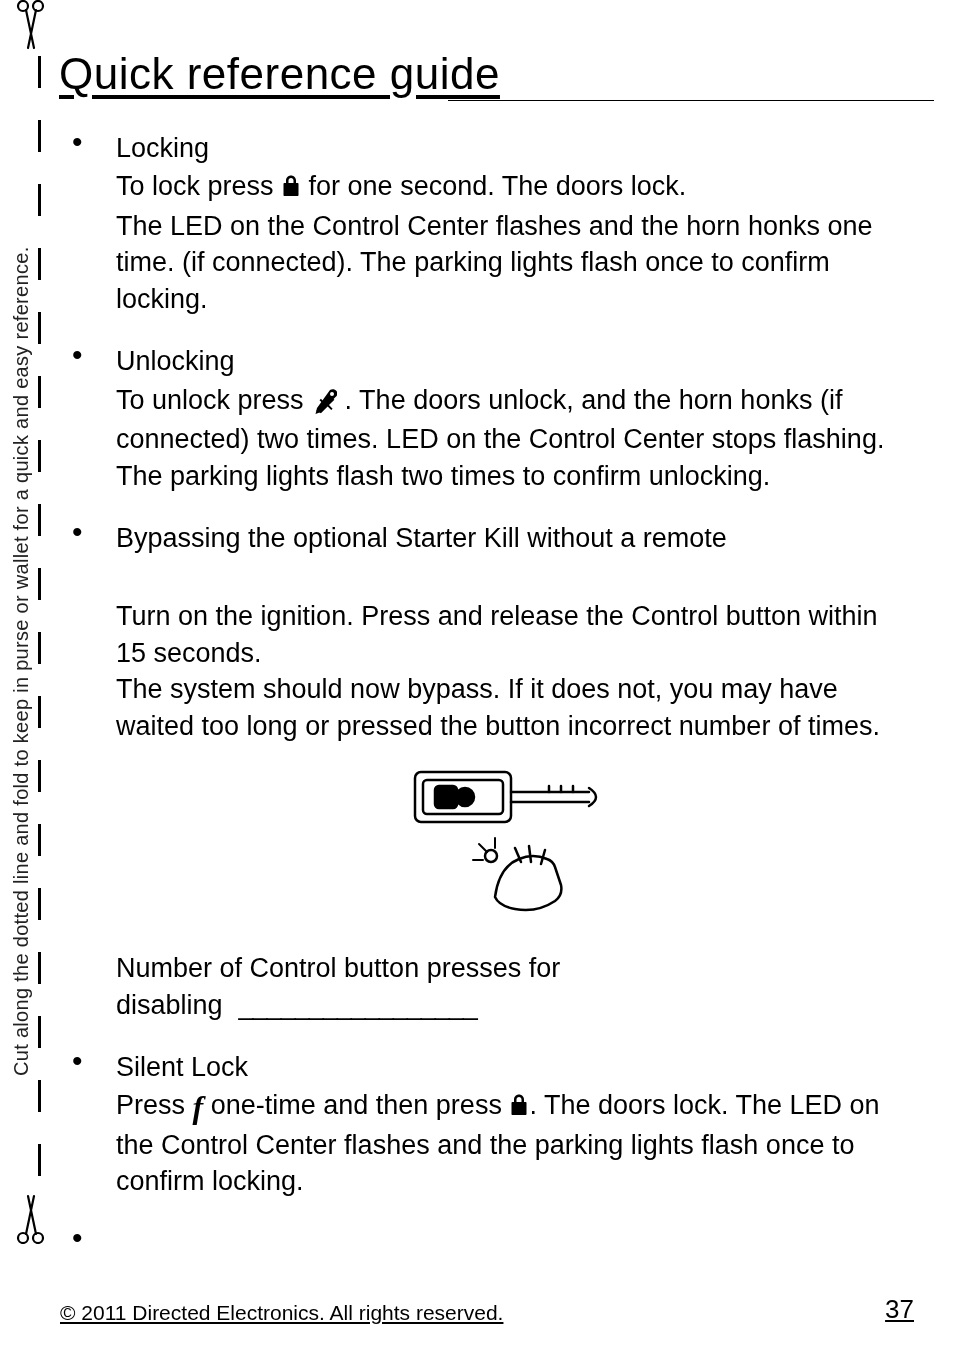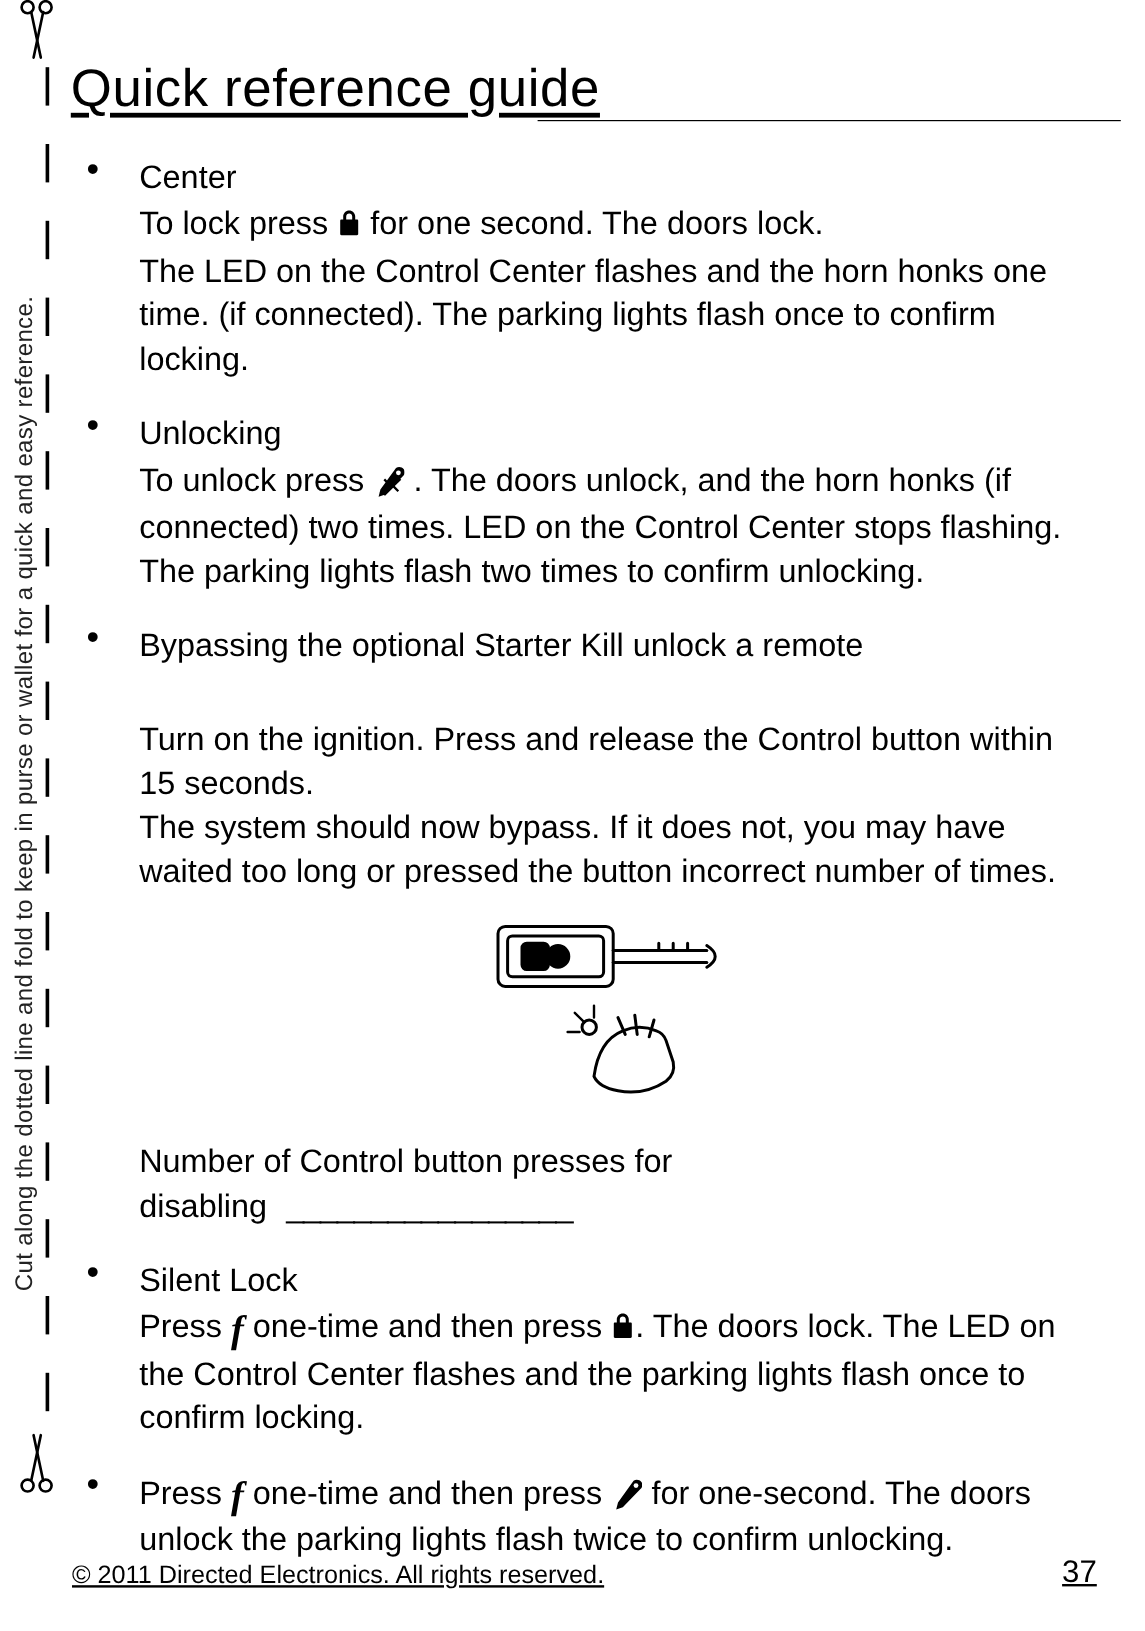--- a/index.html
+++ b/index.html
@@ -203,21 +203,21 @@
 
 <div class="side-text" style="top:1076px;">Cut along the dotted line and fold to keep in purse or wallet for a quick and easy reference.</div>
 
 <div class="title">Quick reference guide</div>
 <div class="top-hairline"></div>
 
 <div class="content">
   <ul class="main">
 
     <li>
-      <div class="item-title">Center</div>
+      <div class="item-title">Locking</div>
       <div class="item-body">
         <span>To lock press </span>
         <span class="ico icon-lock">
           <svg viewBox="0 0 20 24">
                 <path d="M10 1.5c-2.8 0-5 2.2-5 5V9H3.5c-.6 0-1 .4-1 1v11c0 .6.4 1 1 1h13c.6 0 1-.4 1-1V10c0-.6-.4-1-1-1H15V6.5c0-2.8-2.2-5-5-5zm0 2.5c1.4 0 2.5 1.1 2.5 2.5V9h-5V6.5C7.5 5.1 8.6 4 10 4z" fill="#000"></path>
               </svg>
         </span>
         <span> for one second. The doors lock.</span>
         <br>
         <span>The LED on the Control Center flashes and the horn honks one time. (if connected). The parking lights flash once to confirm locking.</span>
@@ -233,21 +233,21 @@
                 <path d="M21 2c-2 2-2 5 0 7l-7 7-4-4-1.5 1.5 4 4L5 25l5 3 7.5-7.5 4 4L23 23l-4-4 6-6c-2-2-5-2-7 0z" fill="#000" transform="scale(0.9) translate(1,0)"></path>
           <path d="M19 2c2-1.5 5-1 6.5 1s1 4.5-1 6L10 24l-5.5 2L6 20 19 2z" fill="#000"></path>
           <circle cx="21" cy="6" r="2" fill="#fff"></circle>
               </svg>
         </span>
         <span> . The doors unlock, and the horn honks (if connected) two times.  LED on the Control Center stops flashing. The parking lights flash two times to confirm unlocking.</span>
       </div>
     </li>
 
     <li>
-      <div class="item-title">Bypassing the optional Starter Kill unlock a remote</div>
+      <div class="item-title">Bypassing the optional Starter Kill without a remote</div>
       <div class="item-body" style="margin-top:42px;">
         <span>Turn on the ignition. Press and release the Control button within 15 seconds.</span><br>
         <span>The system should now bypass. If it does not, you may have waited too long or pressed the button incorrect number of times.</span>
       </div>
 
       
       <span>
         <svg class="illus" viewBox="0 0 240 170">
           <g stroke="#000" stroke-width="2.5" fill="none" stroke-linejoin="round" stroke-linecap="round">
 
@@ -286,32 +286,20 @@
         <span> one-time and then press </span>
         <span class="ico icon-lock">
           <svg viewBox="0 0 20 24">
                 <path d="M10 1.5c-2.8 0-5 2.2-5 5V9H3.5c-.6 0-1 .4-1 1v11c0 .6.4 1 1 1h13c.6 0 1-.4 1-1V10c0-.6-.4-1-1-1H15V6.5c0-2.8-2.2-5-5-5zm0 2.5c1.4 0 2.5 1.1 2.5 2.5V9h-5V6.5C7.5 5.1 8.6 4 10 4z" fill="#000"></path>
               </svg>
         </span><span>. The doors lock. The LED  on the Control Center flashes and the parking lights flash once to confirm locking.</span>
       </div>
     </li>
 
     <li>
-      <div class="item-body">
-        <span>Press </span>
-        <span class="icon-f">f</span>
-        <span> one-time and then press </span>
-        <span class="ico icon-unlock">
-          <svg viewBox="0 0 26 30">
-                <path d="M19 2c2-1.5 5-1 6.5 1s1 4.5-1 6L10 24l-5.5 2L6 20 19 2z" fill="#000"></path>
-                <circle cx="21" cy="6" r="2" fill="#fff"></circle>
-              </svg>
-        </span>
-        <span> for one-second. The doors unlock the parking lights flash twice to confirm unlocking.</span>
-      </div>
     </li>
   </ul>
 </div>
 
 <div class="footer">
   <span>© 2011 Directed Electronics. All rights reserved.</span>
   <span class="pg">37</span>
 </div>
 
 </div>

